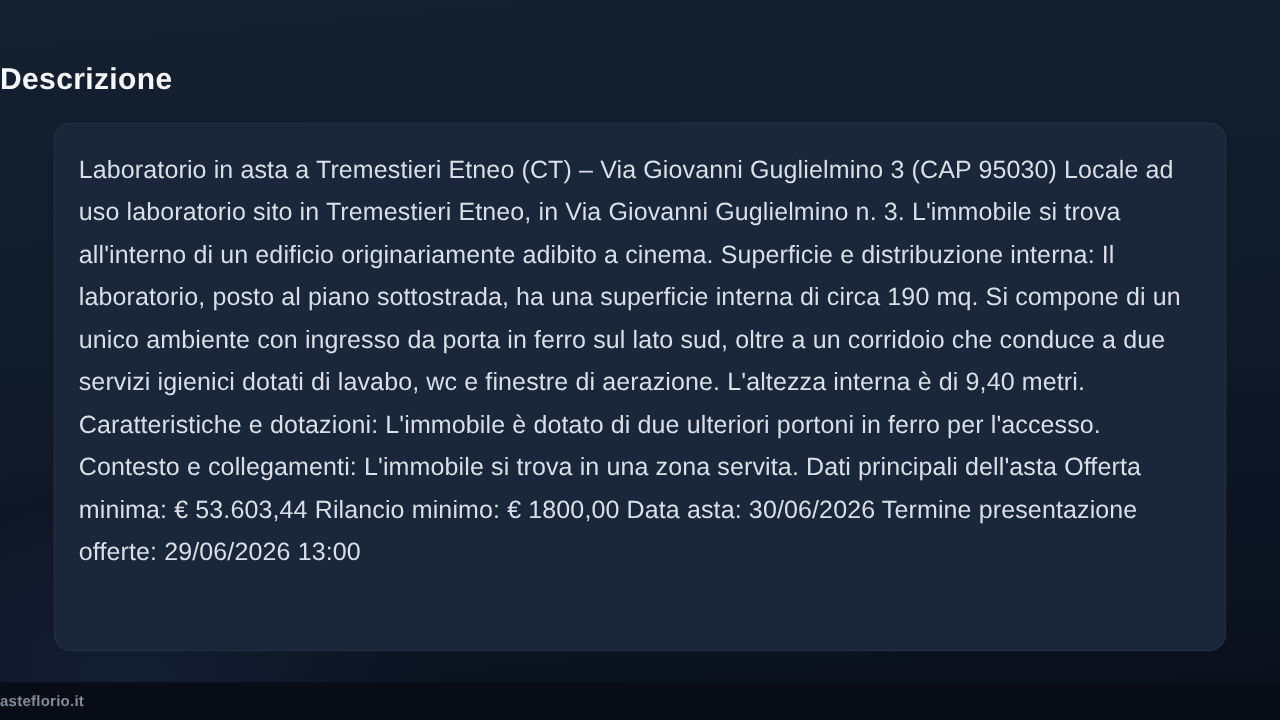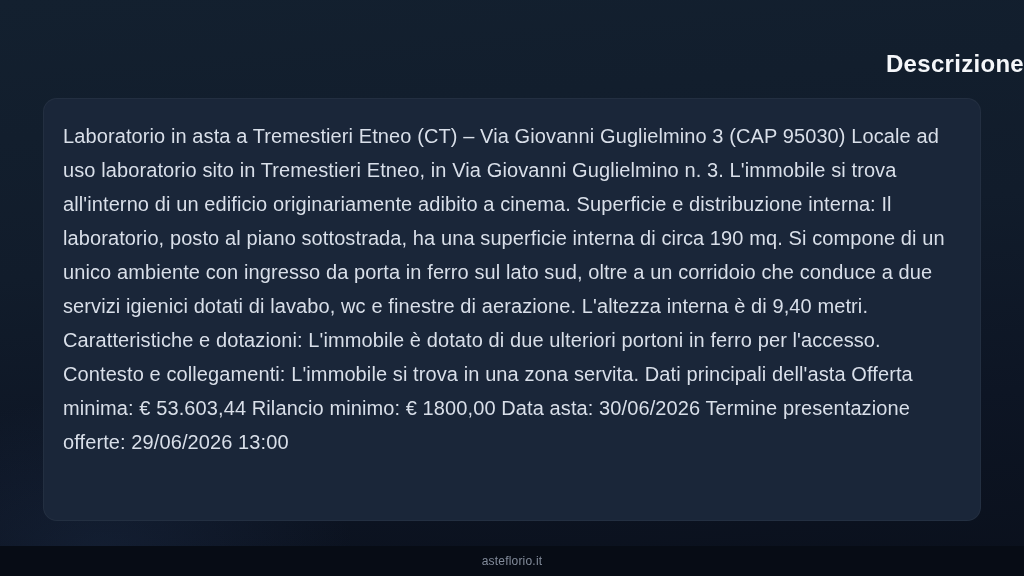--- a/index.html
+++ b/index.html
@@ -21,21 +21,21 @@
     width: 1024px;
     height: 576px;
     background: radial-gradient(ellipse 420px 260px at 10% 96%, rgba(48, 74, 116, 0.20), rgba(48, 74, 116, 0) 60%);
     pointer-events: none;
   }
   .page-title {
     position: absolute;
     top: 50px;
     left: 0;
     width: 1024px;
-    text-align: right;
+    text-align: left;
     color: #f5f7fa;
     font-size: 24px;
     font-weight: bold;
     letter-spacing: 0.3px;
     margin: 0;
   }
   .description-card {
     position: absolute;
     left: 43px;
     top: 98px;
@@ -58,24 +58,23 @@
     position: absolute;
     left: 0;
     bottom: 0;
     width: 1024px;
     height: 30px;
     background: #070c15;
   }
   .site-label {
     display: block;
     width: 100%;
-    text-align: center;
     line-height: 30px;
     font-size: 12px;
-    font-weight: normal;
+    font-weight: bold;
     color: #828b9a;
     letter-spacing: 0.2px;
   }
 </style>
 </head>
 <body>
 
 <div class="bg-glow"></div>
 
 <h1 class="page-title">Descrizione</h1>

